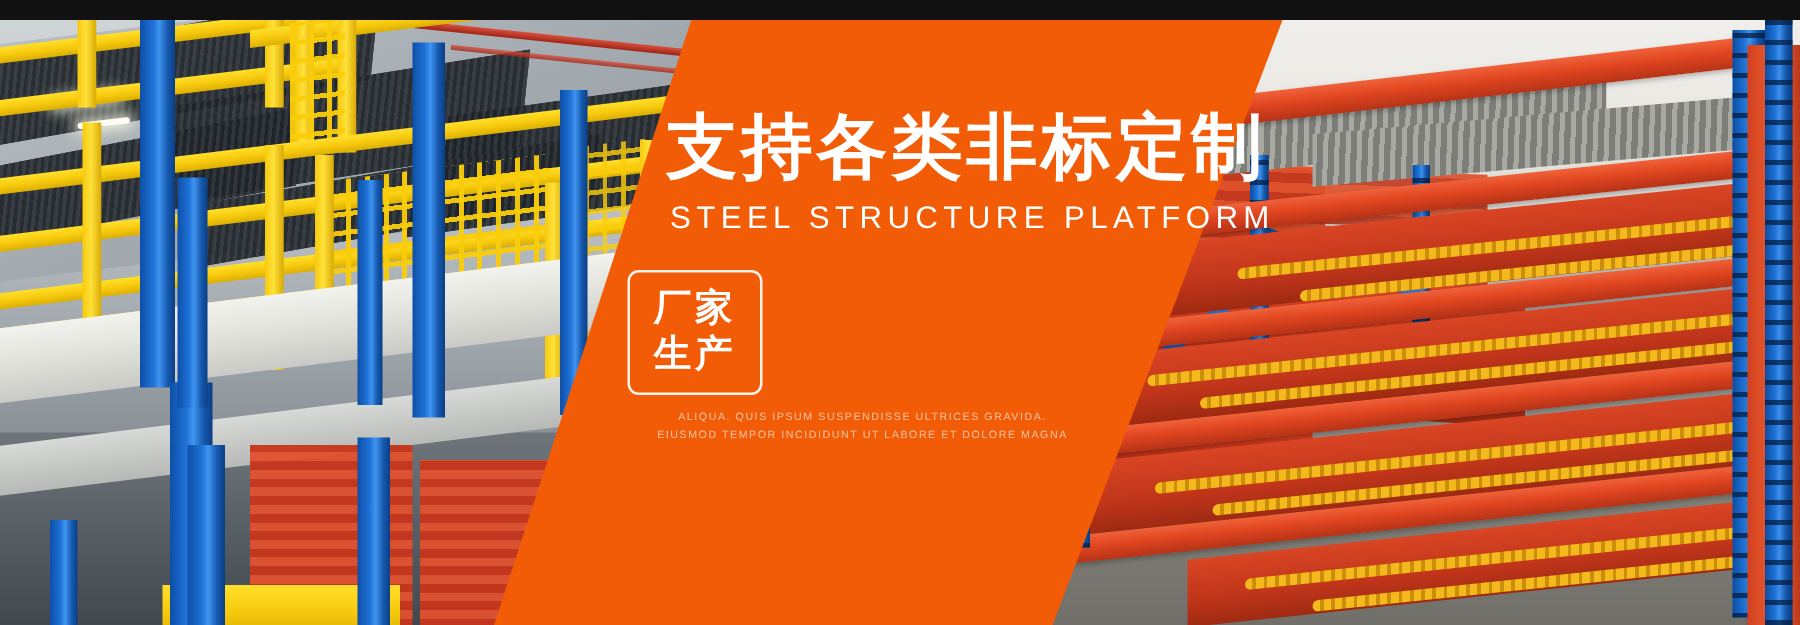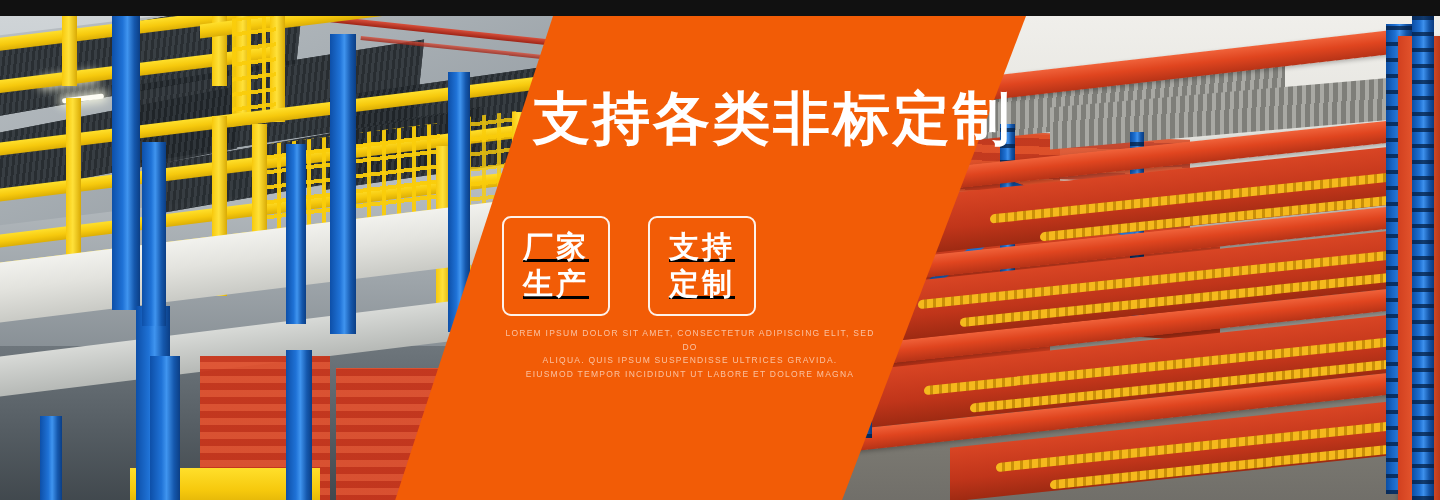--- a/index.html
+++ b/index.html
@@ -178,21 +178,21 @@
     letter-spacing:3px; line-height:1;
     white-space:nowrap;
   }
   .subhead {
     position:absolute; left:536px; top:144px;
     font-size:25px; font-weight:300; color:#ffffff;
     letter-spacing:4.3px; white-space:nowrap;
   }
   .badges {
     position:absolute; left:502px; top:200px;
-    display:flex; gap:38px;text-decoration:underline;
+    display:flex; gap:28px;
   }
   .badge {
     width:108px; height:100px;
     border:2px solid rgba(255,255,255,.92);
     border-radius:9px;
     display:flex; flex-direction:column;
     align-items:center; justify-content:center;
     color:#fff; font-size:30px; font-weight:bold;
     line-height:1.22; letter-spacing:3px;
   }
@@ -347,33 +347,29 @@
         <div class="holes"></div>
       </div>
   </div>
 
   <div class="orange-panel"></div>
 
   <div class="content">
 
     <div class="headline">支持各类非标定制</div>
 
+    <div class="subhead">STEEL STRUCTURE PLATFORM</div>
 
     <div class="badges">
       <div class="badge">
         <span>厂家</span>
         <span>生产</span>
       </div>
-      <div class="badge">
-        <span>支持</span>
-        <span>定制</span>
-      </div>
     </div>
 
     <div class="lorem">
-      <div>LOREM IPSUM DOLOR SIT AMET, CONSECTETUR ADIPISCING ELIT, SED DO</div>
       <div>ALIQUA. QUIS IPSUM SUSPENDISSE ULTRICES GRAVIDA.</div>
       <div>EIUSMOD TEMPOR INCIDIDUNT UT LABORE ET DOLORE MAGNA</div>
     </div>
 
 
   </div>
 </div>
 
 </body></html>

